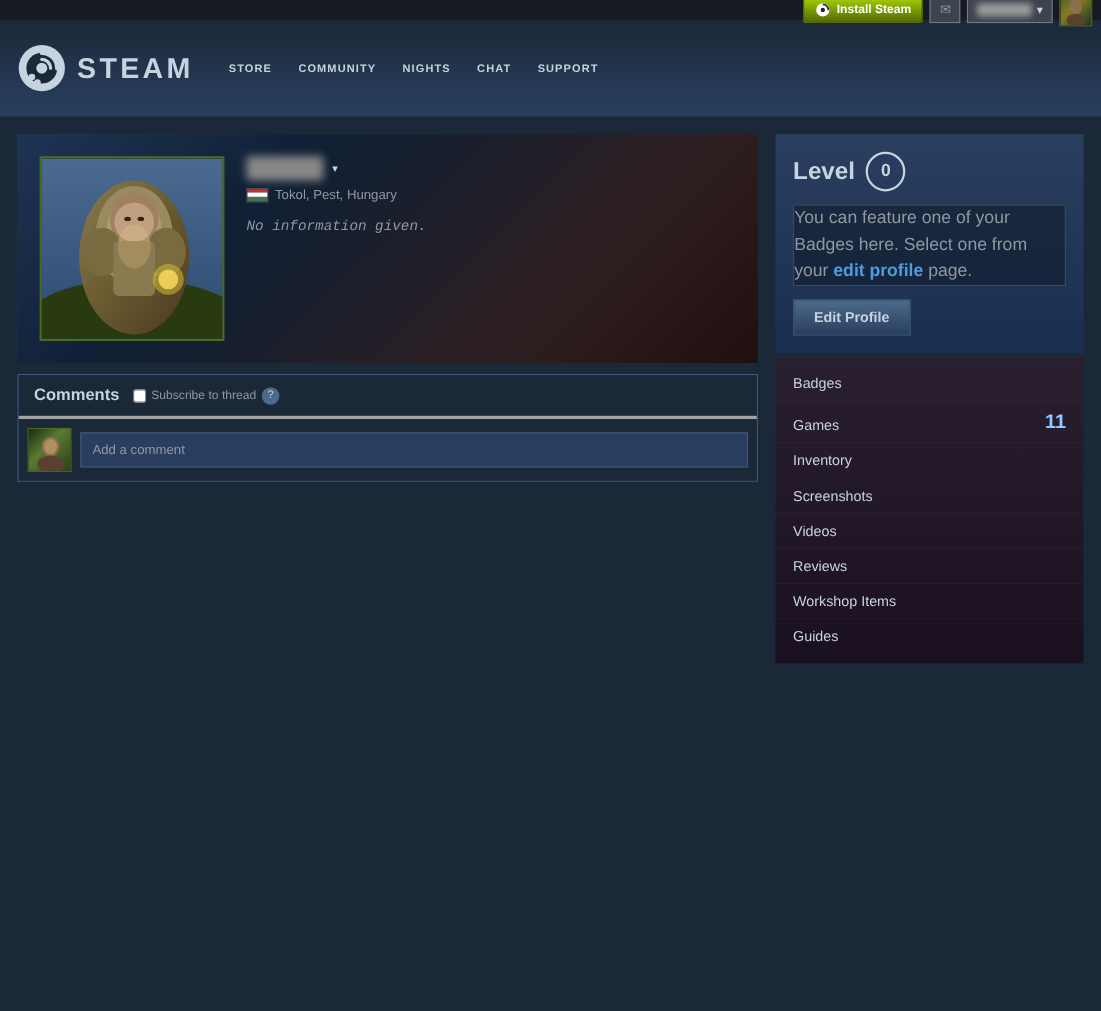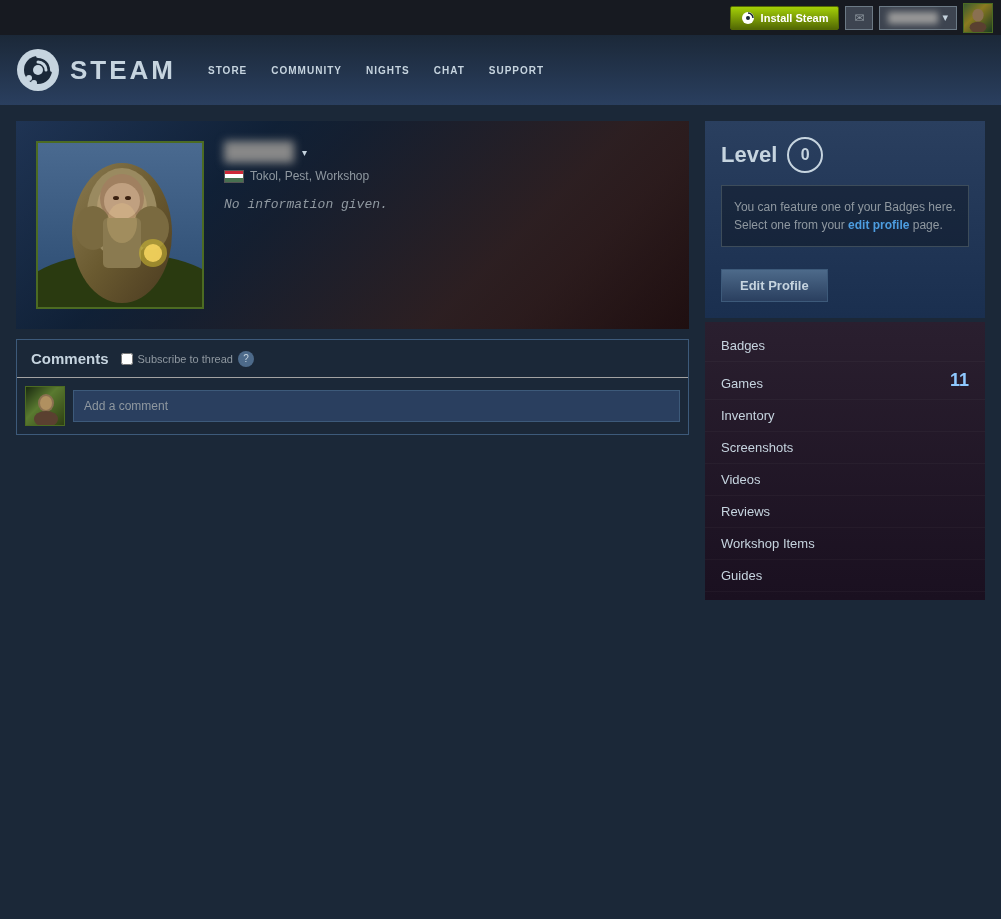--- a/index.html
+++ b/index.html
@@ -7,21 +7,21 @@
       font-family: Arial, Helvetica, sans-serif;
       background: #1b2838;
       color: #c6d4df;
       font-size: 13px;
       min-height: 919px;
     }
 
     
     .top-bar {
       background: #171a21;
-      height: 35px;
+      height: 18px;
       display: flex;
       align-items: center;
       justify-content: flex-end;
       padding: 0 8px;
       gap: 6px;
     }
     .install-steam-btn {
       background: linear-gradient(to bottom, #a4d007, #536904);
       border: 1px solid #536904;
       color: #fff;
@@ -70,21 +70,21 @@
       background: linear-gradient(135deg, #3a5a30 0%, #1a3a20 50%, #4a6a10 100%);
       display: flex;
       align-items: center;
       justify-content: center;
       font-size: 16px;
     }
 
     
     .header {
       background: linear-gradient(to bottom, #1b2838, #2a3f5f);
-      height: 70px;
+      height: 88px;
       display: flex;
       align-items: center;
       padding: 0 16px;
     }
     .logo-area {
       display: flex;
       align-items: center;
       gap: 10px;
       margin-right: 30px;
     }
@@ -238,23 +238,22 @@
       display: flex;
       align-items: center;
       justify-content: center;
       font-size: 16px;
       font-weight: bold;
       color: #c6d4df;
     }
     .badge-feature-box {
       background: rgba(0,0,0,0.3);
       border: 1px solid #3d4c5a;
-      padding: 12px;
-      margin-bottom: 22px;
-      font-size: 12px;
+      margin-bottom: 12px;
+      font-size: 16px;
       color: #8f98a0;
       line-height: 1.5;
     }
     .badge-feature-box a {
       color: #4d9de0;
       font-weight: bold;
       text-decoration: none;
     }
     .edit-profile-btn {
       background: linear-gradient(to bottom, #4d6a8a, #2a3f5f);
@@ -302,21 +301,21 @@
       margin-top: 10px;
       background: #2a3f5f;
       border: 1px solid #3d5a7a;
     }
     .comments-header {
       background: #1b2838;
       padding: 10px 14px;
       display: flex;
       align-items: center;
       gap: 12px;
-      border-bottom: 1px solid #a3a3a3;
+      border-bottom: 3px solid #a3a3a3;
     }
     .comments-title {
       font-size: 15px;
       font-weight: bold;
       color: #c6d4df;
     }
     .subscribe-area {
       display: flex;
       align-items: center;
       gap: 5px;
@@ -495,21 +494,21 @@
           <div class="profile-username-area">
             <div class="username-blurred"></div>
             <span class="dropdown-arrow">▾</span>
           </div>
           <div class="location-area">
             <div class="flag-hungary">
               <div class="flag-stripe flag-red"></div>
               <div class="flag-stripe flag-white"></div>
               <div class="flag-stripe flag-green"></div>
             </div>
-            <span>Tokol, Pest, Workshop</span>
+            <span>Tokol, Pest, Hungary</span>
           </div>
           <div class="no-info">No information given.</div>
         </div>
       </div>
 
       <div class="comments-section">
         <div class="comments-header">
           <span class="comments-title">Comments</span>
           <div class="subscribe-area">
             <input type="checkbox" class="subscribe-checkbox" style="">

